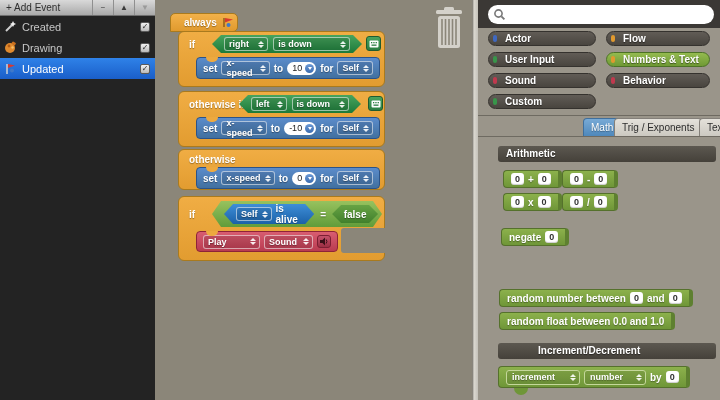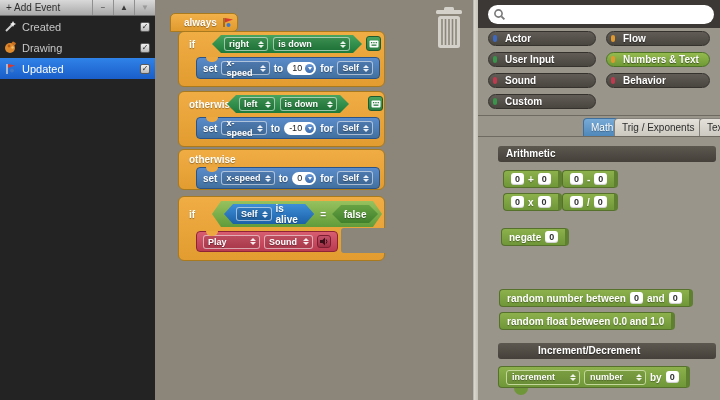--- a/index.html
+++ b/index.html
@@ -267,21 +267,21 @@
           <span class="dd">
               <i class="up"></i>
               <i class="dn"></i>
             </span>
         </span>
       </div>
     </div>
 
     <div class="sect sectB">
       <span class="kw" style="left:10px; top:7px">otherwise if</span>
-      <div class="hex hex-green" style="left:48px; top:3px; width:122px">
+      <div class="hex hex-green" style="left:60px; top:3px; width:122px">
         <span class="fld" style="width:38px">
           <span>left</span>
           <span class="dd">
               <i class="up"></i>
               <i class="dn"></i>
             </span>
         </span>
         <span class="fld" style="width:62px">
           <span>is down</span>
           <span class="dd">

